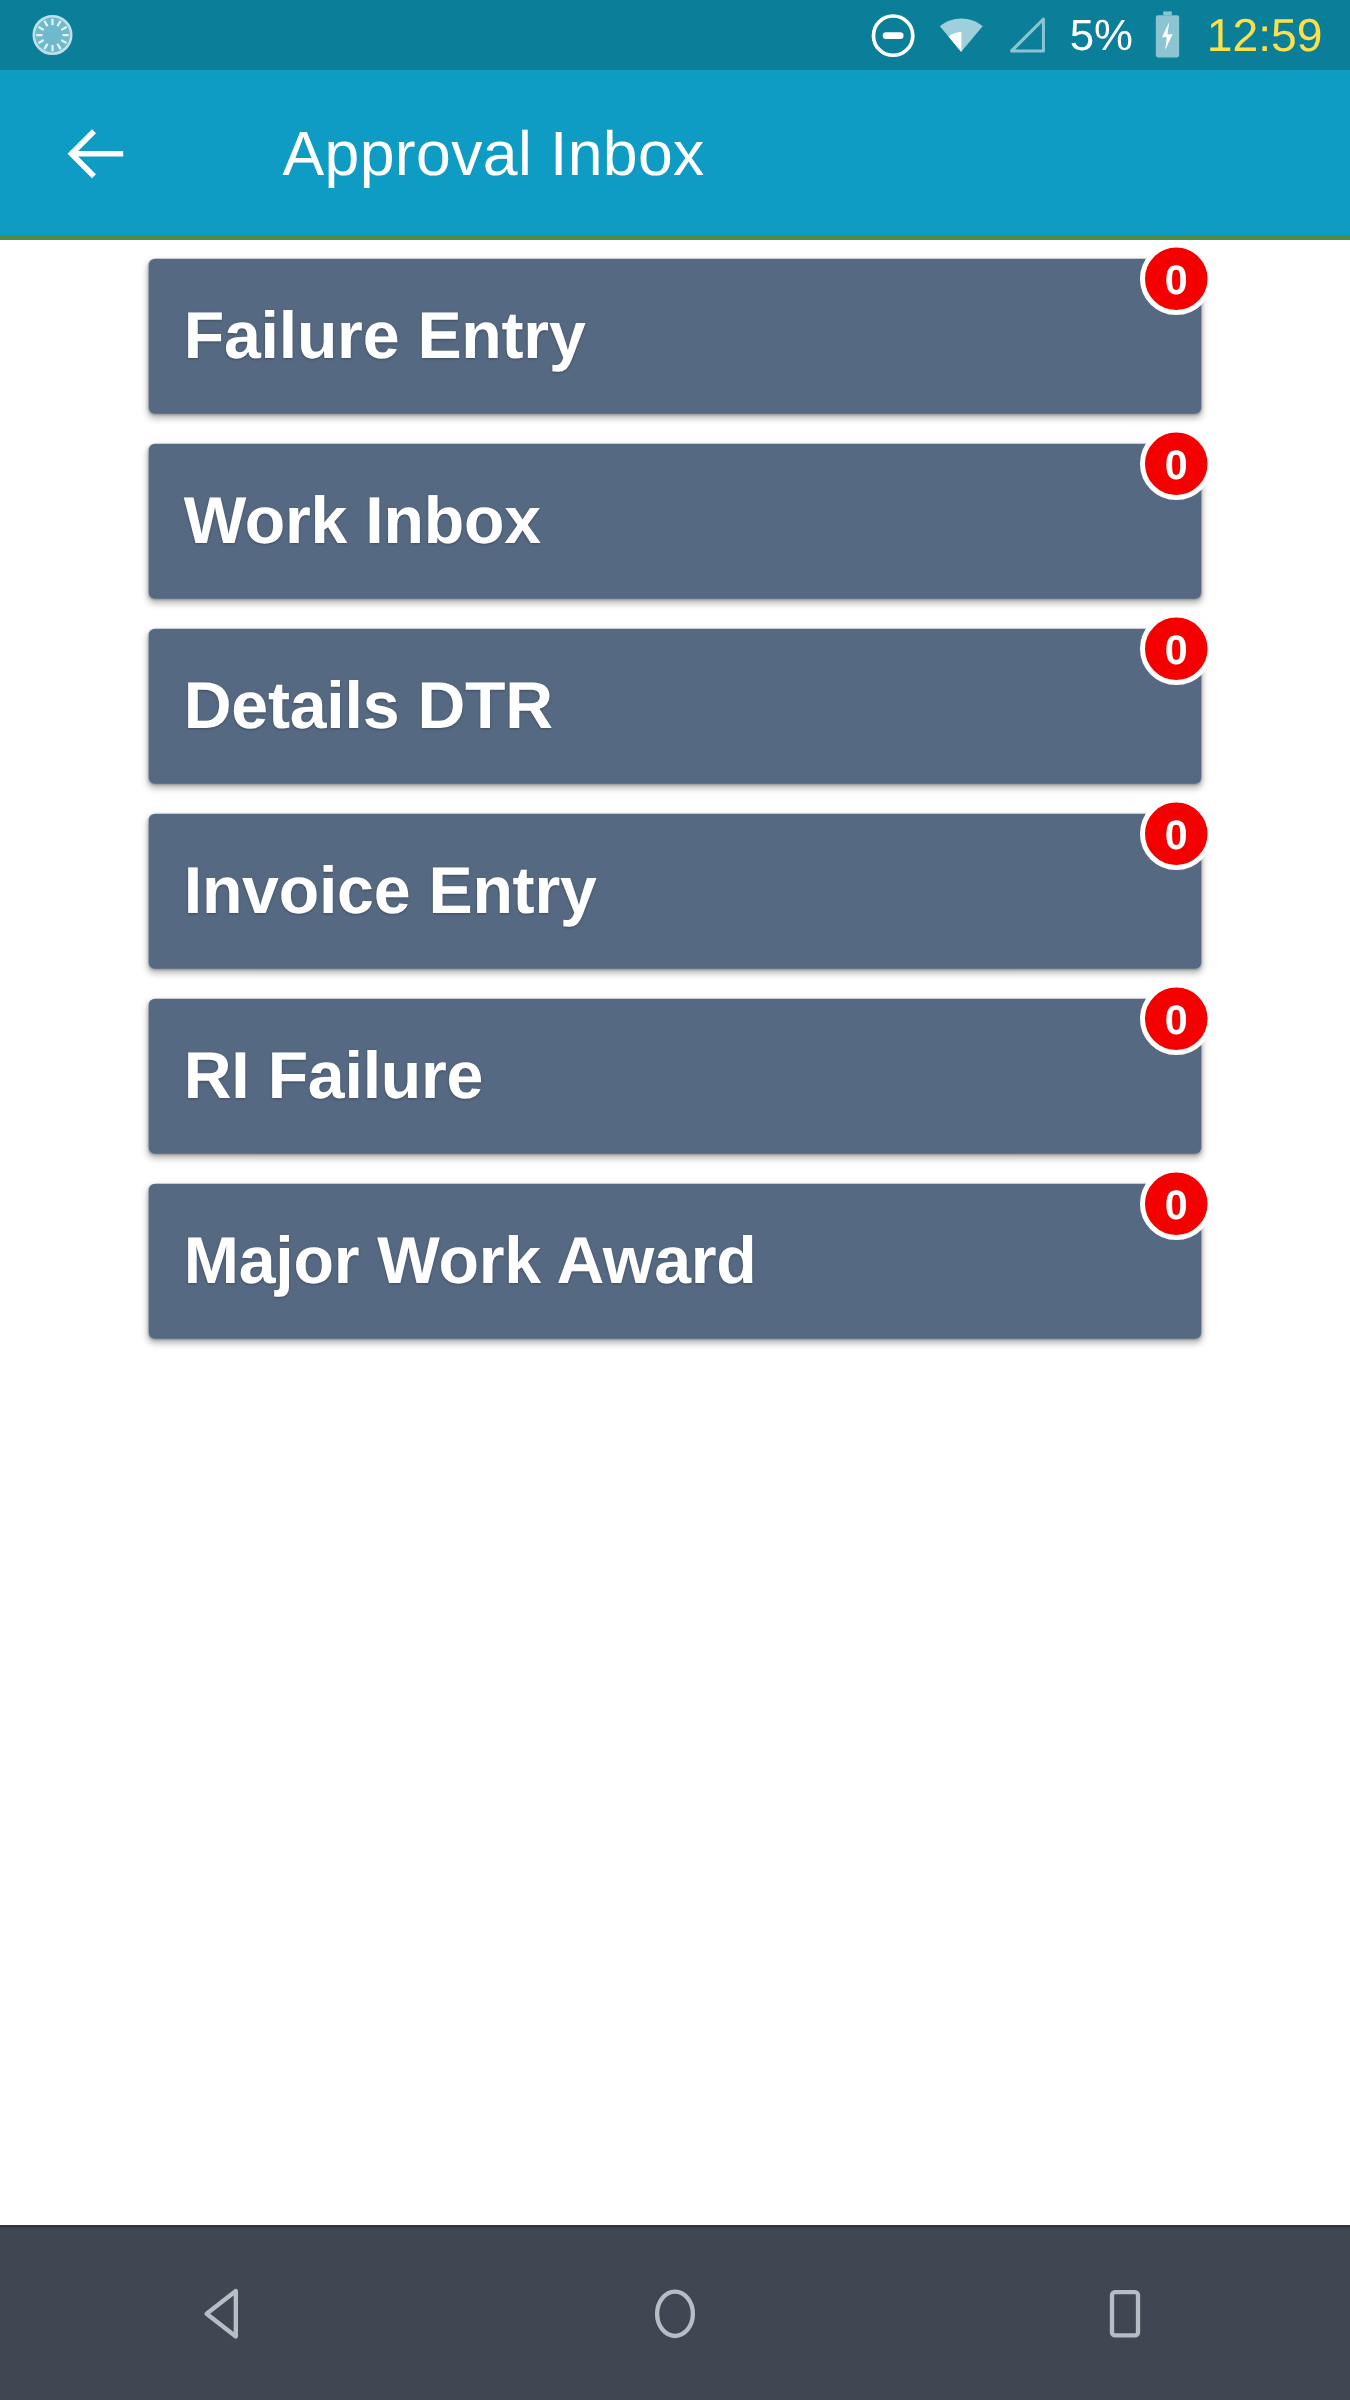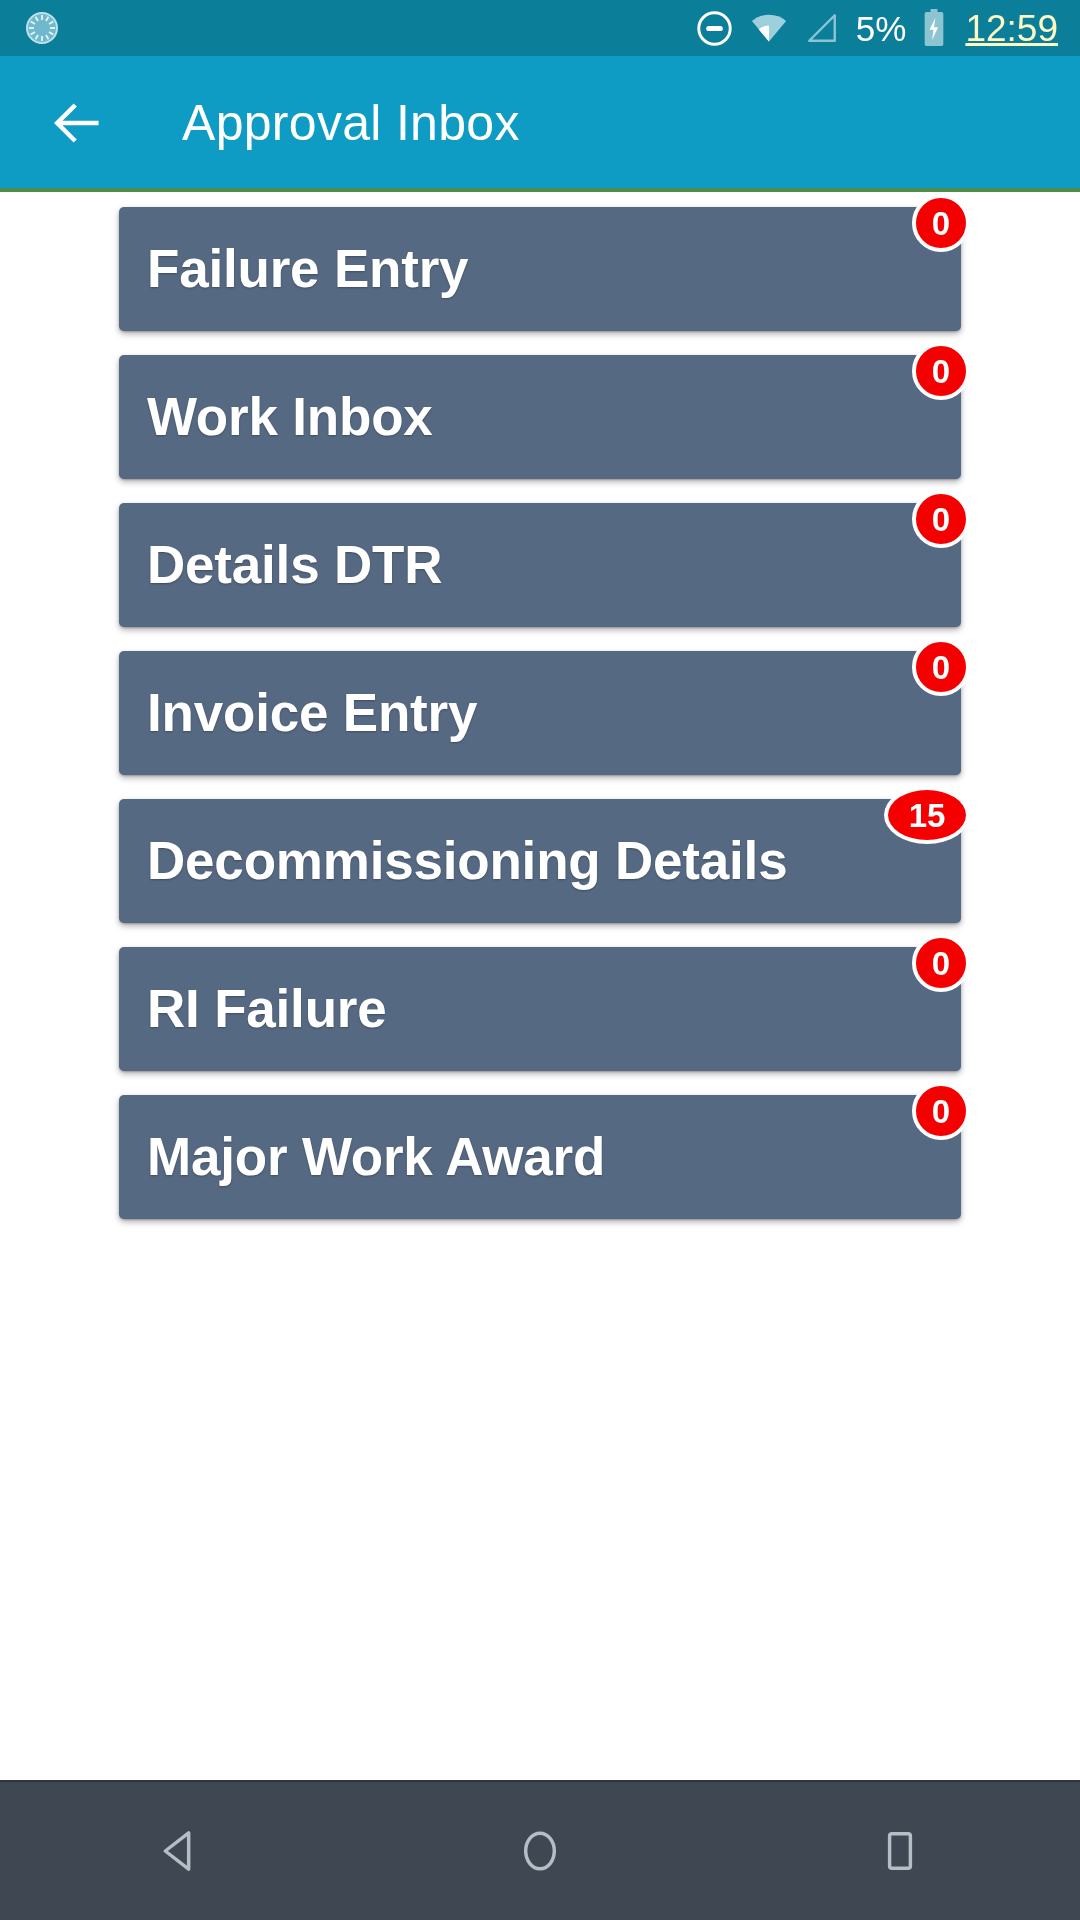--- a/index.html
+++ b/index.html
@@ -53,40 +53,40 @@
 
   .status-text {
     color: #ffffff;
     font-size: 35px;
     font-weight: 400;
     letter-spacing: 0px;
     line-height: 1;
     white-space: nowrap;
   }
   .status-clock {
-    color: #fef9c3;
+    color: #fde047;
     font-size: 37px;
     font-weight: 400;
     line-height: 1;
     white-space: nowrap;
     margin-left: 3px;
-    text-decoration: underline;
   }
 
   
   .app-bar {
     position: absolute;
     top: 56px; left: 0;
     width: 1080px;
     height: 134px;
     background: #0e9cc4;
     display: flex;
     align-items: center;
     box-sizing: border-box;
     padding-left: 46px;
+    gap: 44px;
   }
   .app-bar-underline {
     position: absolute;
     top: 188px; left: 0;
     width: 1080px;
     height: 4px;
     background: #4e8c4a;
   }
   .back-arrow-btn {
     width: 62px; height: 62px;
@@ -297,28 +297,20 @@
 
   <div class="card-wrap">
     <div class="card">
       <span class="card-label">Invoice Entry</span>
     </div>
     <div class="badge">
       <span class="badge-text">0</span>
     </div>
   </div>
 
-  <div class="card-wrap">
-    <div class="card">
-      <span class="card-label">Decommissioning Details</span>
-    </div>
-    <div class="badge wide">
-      <span class="badge-text">15</span>
-    </div>
-  </div>
 
   <div class="card-wrap">
     <div class="card">
       <span class="card-label">RI Failure</span>
     </div>
     <div class="badge">
       <span class="badge-text">0</span>
     </div>
   </div>
 

